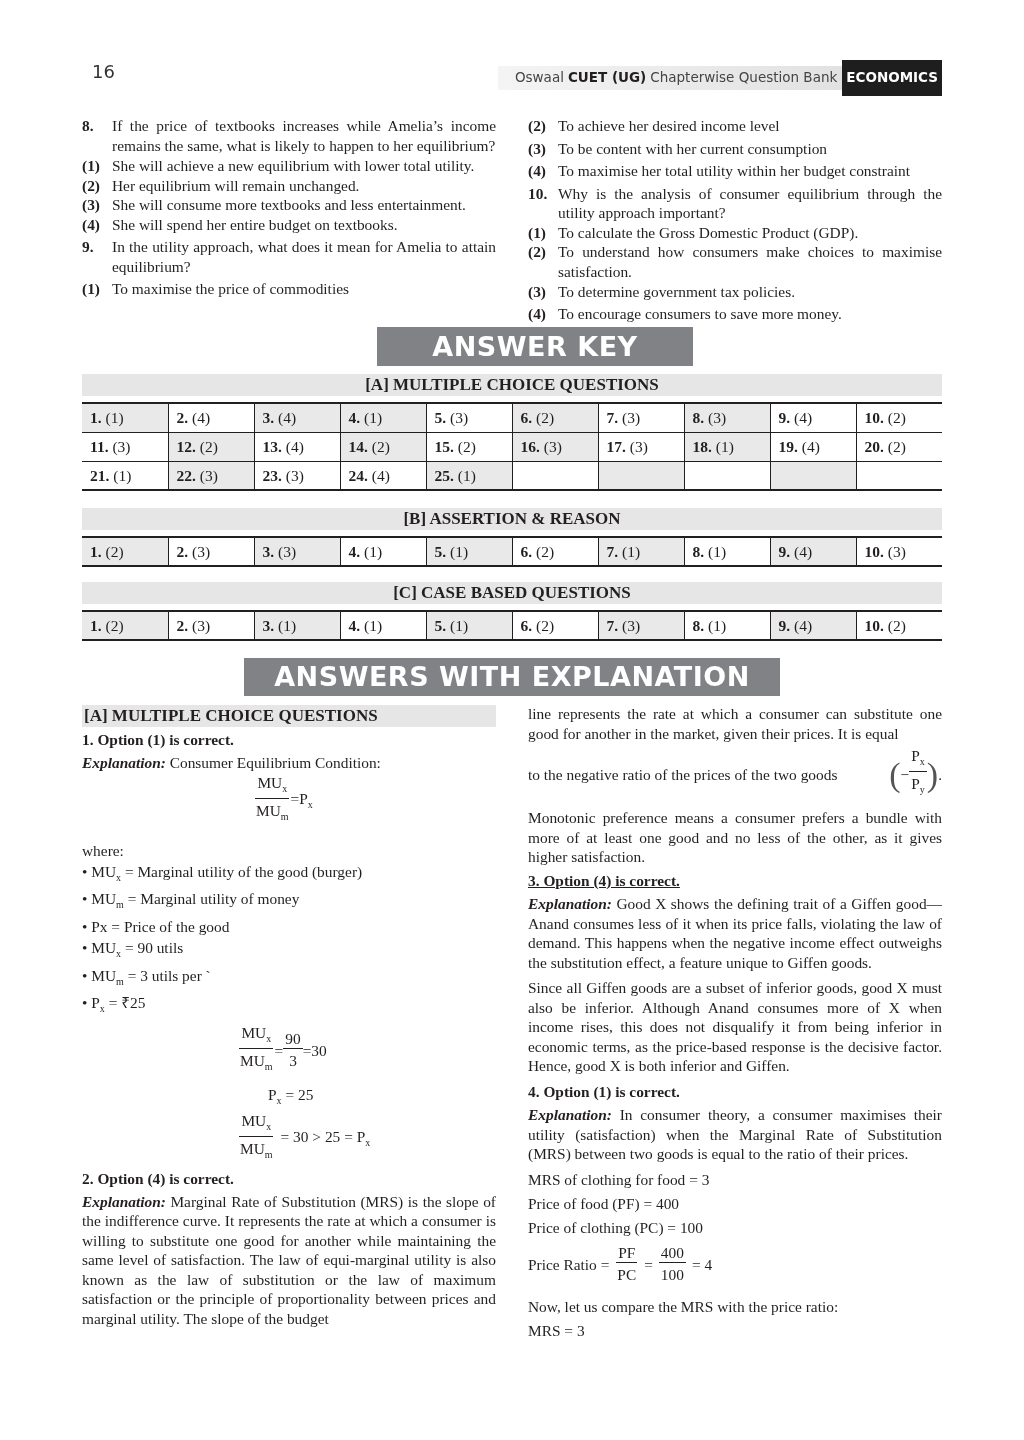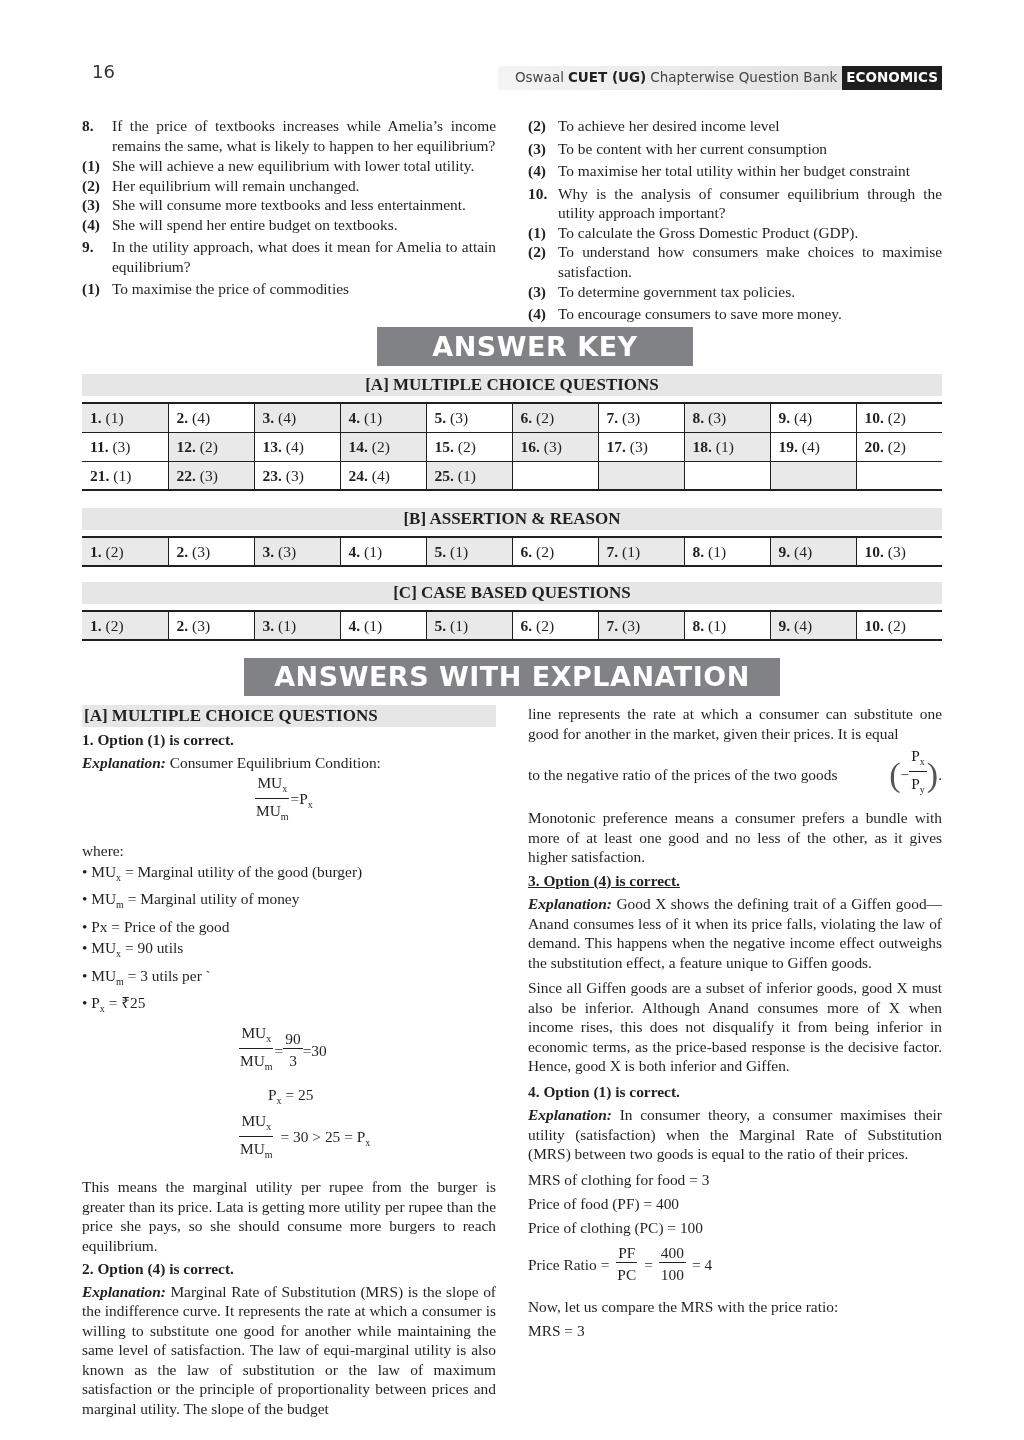--- a/index.html
+++ b/index.html
@@ -2,21 +2,21 @@
 <html><head>
 <meta charset="utf-8">
 <style>
   * { box-sizing: border-box; margin: 0; padding: 0; }
   html, body { width: 1024px; height: 1440px; background: #ffffff; }
   body { position: relative; font-family: "Liberation Serif", serif; color: #231f20; font-size: 15.4px; line-height: 19.5px; }
 
   .page-num { position: absolute; left: 92px; top: 62px; font-family: "DejaVu Sans", sans-serif; font-size: 18px; color: #333; }
   .running-header { position: absolute; left: 498px; top: 66px; width: 444px; height: 24px; background: linear-gradient(to right, #f4f4f4, #dcdcdc); display: flex; align-items: center; justify-content: flex-end; font-family: "DejaVu Sans", sans-serif; font-size: 13.5px; color: #444; }
   .running-header .brand-bold { font-weight: bold; color: #231f20; margin: 0 4px; }
-  .running-header .subject { background: #1e1e1e; color: #fff; font-weight: bold; padding: 2px 4px; margin-left: 5px; height: 24px; display: flex; align-items: center; }
+  .running-header .subject { background: #1e1e1e; color: #fff; font-weight: bold; padding: 2px 4px; margin-left: 5px; height: 36px; display: flex; align-items: center; }
 
   .col { position: absolute; }
   .q { display: flex; text-align: justify; }
   .q .num { font-weight: bold; width: 30px; flex-shrink: 0; }
   .q .txt { flex: 1; }
 
   .banner { position: absolute; background: #808285; color: #fff; font-family: "DejaVu Sans", sans-serif; font-weight: bold; display: flex; align-items: center; justify-content: center; letter-spacing: 0.5px; }
 
   .sec-bar { position: absolute; left: 82px; width: 860px; height: 22px; background: #e6e6e6; text-align: center; font-weight: bold; font-size: 17px; line-height: 22px; }
   table.ak { position: absolute; left: 82px; width: 860px; border-collapse: collapse; font-size: 15.5px; }
@@ -233,21 +233,20 @@
     <span>=30</span>
   </div>
   <div style="margin-left:186px; margin-top:6px;"><span>P</span><span class="sub">x</span> <span>= 25</span></div>
   <div class="eq" style="margin-left:156px; margin-top:2px;">
     <span class="frac">
         <span class="n">MU<span class="sub">x</span></span>
         <span class="d">MU<span class="sub">m</span></span>
       </span>
     <span style="margin-left:6px;"><span>= 30 &gt; 25 = P</span><span class="sub">x</span></span>
   </div>
-  <div class="para" style="margin-top:10px;">This means the marginal utility per rupee from the burger is greater than its price. Lata is getting more utility per rupee than the price she pays, so she should consume more burgers to reach equilibrium.</div>
   <div class="bold" style="margin-top:2px;">2.  Option (4) is correct.</div>
   <div class="para" style="margin-top:3px;">
     <span class="expl">Explanation:</span>
     <span>Marginal Rate of Substitution (MRS) is the slope of the indifference curve. It represents the rate at which a consumer is willing to substitute one good for another while maintaining the same level of satisfaction. The law of equi-marginal utility is also known as the law of substitution or the law of maximum satisfaction or the principle of proportionality between prices and marginal utility. The slope of the budget</span>
   </div>
 </div>
 
 <div class="col" style="left:528px; top:704px; width:414px;">
   <div class="para" style="margin-bottom:0;">line represents the rate at which a consumer can substitute one good for another in the market, given their prices. It is equal</div>
   <div class="eq" style="justify-content:space-between; margin-top:4px;">

